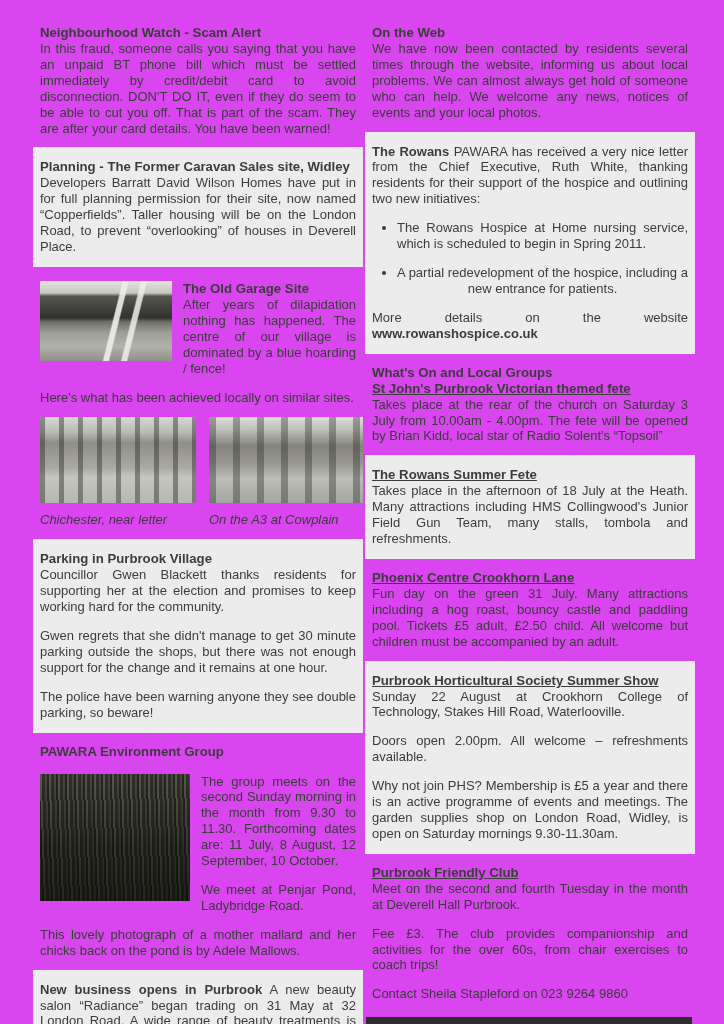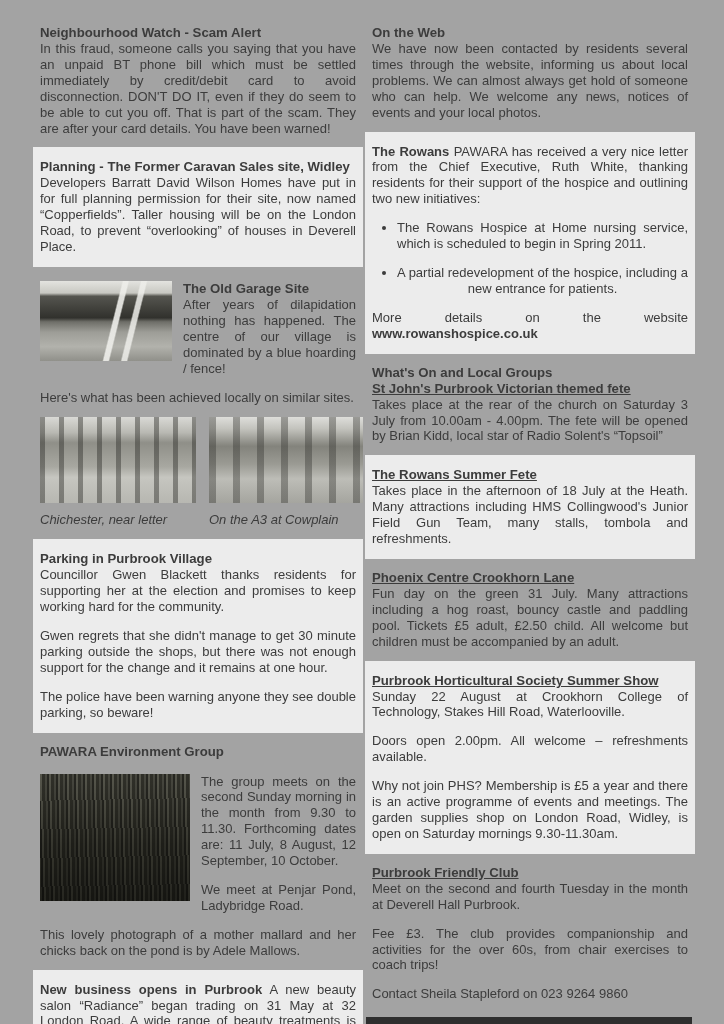--- a/index.html
+++ b/index.html
@@ -2,21 +2,21 @@
 <html><head>
 <meta charset="utf-8">
 <style>
   html, body { margin:0; padding:0; background:#ffffff; }
   body { width:724px; height:1024px; overflow:hidden; }
   .page {
     box-sizing:border-box; width:724px; height:1024px;
     padding:25px 36px 0 40px; display:flex; gap:16px;
     font-family:"Liberation Sans", sans-serif;
     font-size:13px; line-height:15.9px; color:#3c3c3c;
-    background:#a3a3a3;
+    background:#d946ef;
   }
   .col { flex:0 0 316px; width:316px; }
   h3 { margin:0; font-size:13.2px; font-weight:bold; line-height:16px; }
   .uh { text-decoration:underline; }
   p { margin:0; text-align:justify; }
   .gt { margin-top:13px; }
   .sec { margin-top:11px; }
   .sec:first-child { margin-top:0; }
   .block { background:#ececec; padding:12px 7px; margin-left:-7px; margin-right:-7px; }
   .media-row { display:flex; gap:11px; margin-top:14px; }

